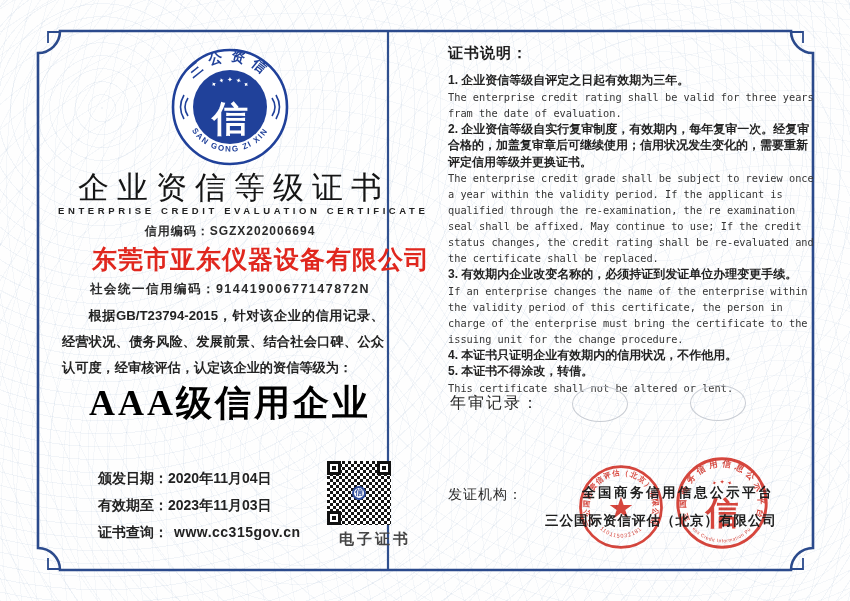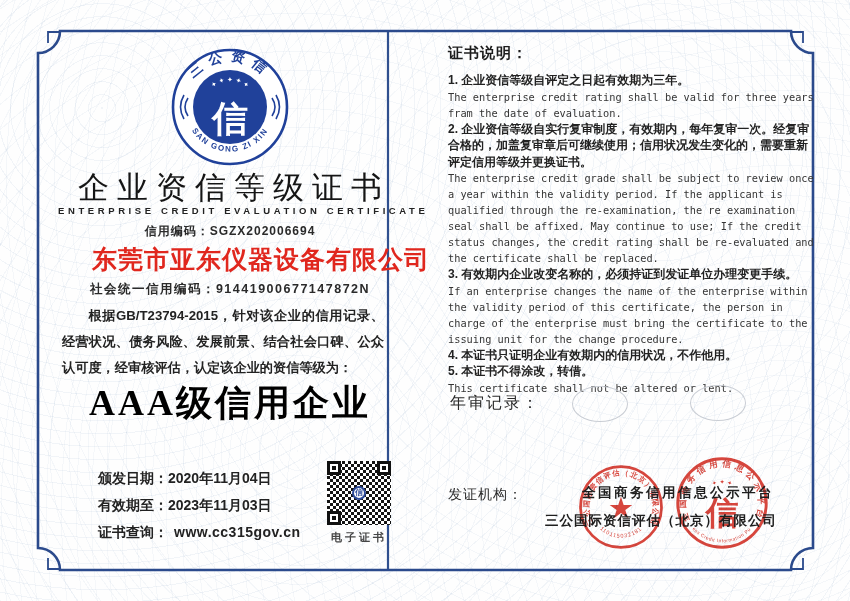--- a/index.html
+++ b/index.html
@@ -41,22 +41,22 @@
   .query-row .url { font-weight:700; letter-spacing:.5px; padding-left:6px; }
 
   .qr { position:absolute; left:289px; top:430px; width:64px; height:64px;
         background: repeating-conic-gradient(#141414 0% 25%, #ffffff 0% 50%) 0 0 / 6px 6px; }
   .qr .finder { position:absolute; width:14px; height:14px; border:3px solid #111; background:#fff; }
   .qr .finder::after { content:""; position:absolute; left:2px; top:2px; width:4px; height:4px; background:#111; }
   .qr .f-tl { left:0; top:0; } .qr .f-tr { right:0; top:0; } .qr .f-bl { left:0; bottom:0; }
   .qr .logo-dot { position:absolute; left:25px; top:25px; width:14px; height:14px; border-radius:50%;
                   background:#fff; border:2px solid #2c4a9a; color:#2c4a9a; font-size:8px; font-weight:700;
                   text-align:center; line-height:10px; }
-  .qr-caption { position:absolute; left:275px; top:499px; width:92px; text-align:center;
-                font-size:11px; letter-spacing:3px; color:#454545; font-weight:700; }
+  .qr-caption { position:absolute; left:281px; top:499px; width:92px; text-align:right;
+                font-size:15px; letter-spacing:3px; color:#454545; font-weight:700; }
 
   
   .ins-heading { position:absolute; left:60px; top:13px; font-size:15px; font-weight:700;
                  letter-spacing:1px; color:#1d1d1d; }
   .ins-list { position:absolute; left:60px; top:41px; width:370px; }
   .ins-cn { font-size:12px; font-weight:700; color:#222; line-height:16.5px; }
   .ins-en { font-family:"DejaVu Sans Mono", monospace; font-size:10.3px; color:#343434; line-height:16px; }
 
   .annual-label { position:absolute; left:62px; top:362px; font-size:16px; color:#2a2a2a;
                   letter-spacing:2px; font-weight:400; }

